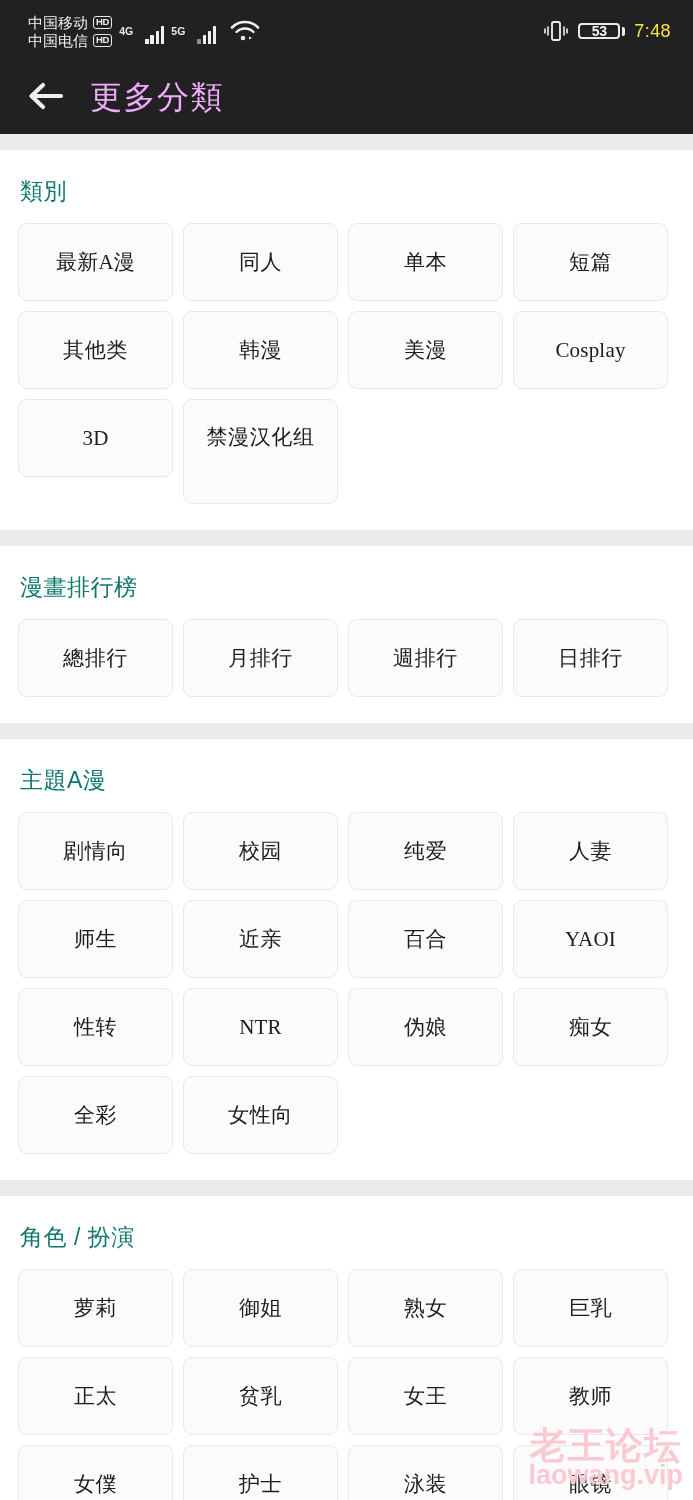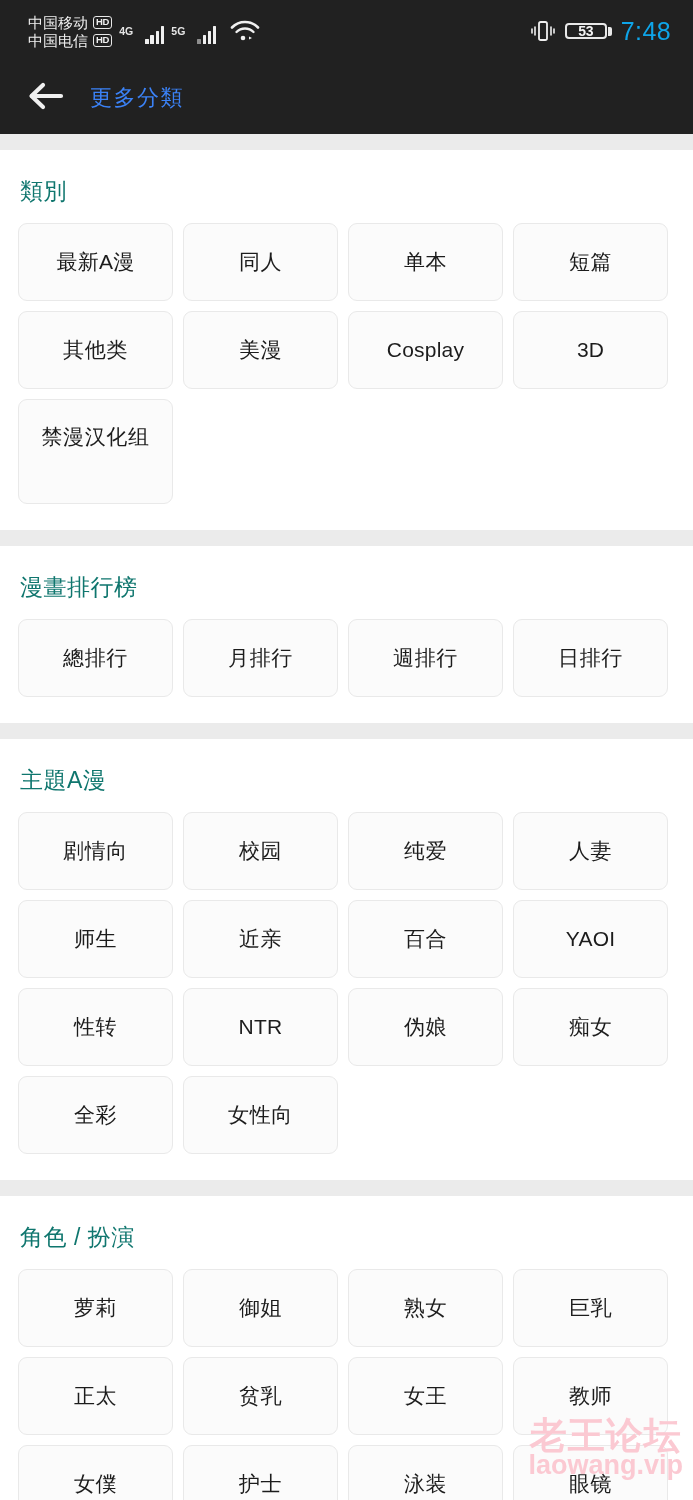--- a/index.html
+++ b/index.html
@@ -130,22 +130,22 @@
   }
   .battery-cap {
     width: 3.5px;
     height: 9px;
     background: #e9e9e9;
     border-radius: 0 2px 2px 0;
     margin-left: 1.5px;
   }
 
   .clock {
-    font-size: 25px;
-    color: #0ea5e9;
+    font-size: 18px;
+    color: #fde047;
     letter-spacing: 0.4px;
     line-height: 1;
   }
 
   
   .app-bar {
     height: 72px;
     background: #212121;
     display: flex;
     align-items: center;
@@ -156,22 +156,22 @@
   .back-button {
     width: 46px;
     height: 46px;
     display: flex;
     align-items: center;
     justify-content: center;
     cursor: pointer;
   }
 
   .app-title {
-    font-size: 22px;
-    color: #3b82f6;
+    font-size: 32px;
+    color: #f0abfc;
     letter-spacing: 1.5px;
     font-weight: normal;
   }
 
   
   .content {
     background: #ffffff;
     height: calc(1500px - 134px);
     overflow: hidden;
   }
@@ -212,35 +212,36 @@
     display: flex;
     align-items: center;
     justify-content: center;
     font-size: 21px;
     color: #1c1c1c;
     letter-spacing: 0.6px;
     cursor: pointer;
     text-align: center;
     padding: 6px 4px;
     line-height: 1.25;
+    font-family: Liberation Serif, serif;
   }
 
   .chip.tall {
     min-height: 105px;
     align-items: flex-start;
     padding-top: 24px;
   }
 
   .chip.latin { letter-spacing: 0.2px; }
 
   
   .watermark {
     position: absolute;
     right: 10px;
-    bottom: 20px;
+    bottom: 10px;
     text-align: center;
     pointer-events: none;
     user-select: none;
     line-height: 1.02;
   }
   .watermark .wm-cn {
     font-size: 37px;
     font-weight: bold;
     color: #fbc9d2;
     letter-spacing: 1px;
@@ -340,20 +341,21 @@
     <div class="separator"></div>
 
     <div class="section">
       <div class="section-title">類別</div>
       <div class="chip-grid">
         <div class="chip latin">最新A漫</div>
         <div class="chip">同人</div>
         <div class="chip">单本</div>
         <div class="chip">短篇</div>
         <div class="chip">其他类</div>
+        <div class="chip">韩漫</div>
         <div class="chip">美漫</div>
         <div class="chip latin">Cosplay</div>
         <div class="chip latin">3D</div>
         <div class="chip tall">禁漫汉化组</div>
       </div>
     </div>
 
     <div class="separator"></div>
 
     <div class="section">

